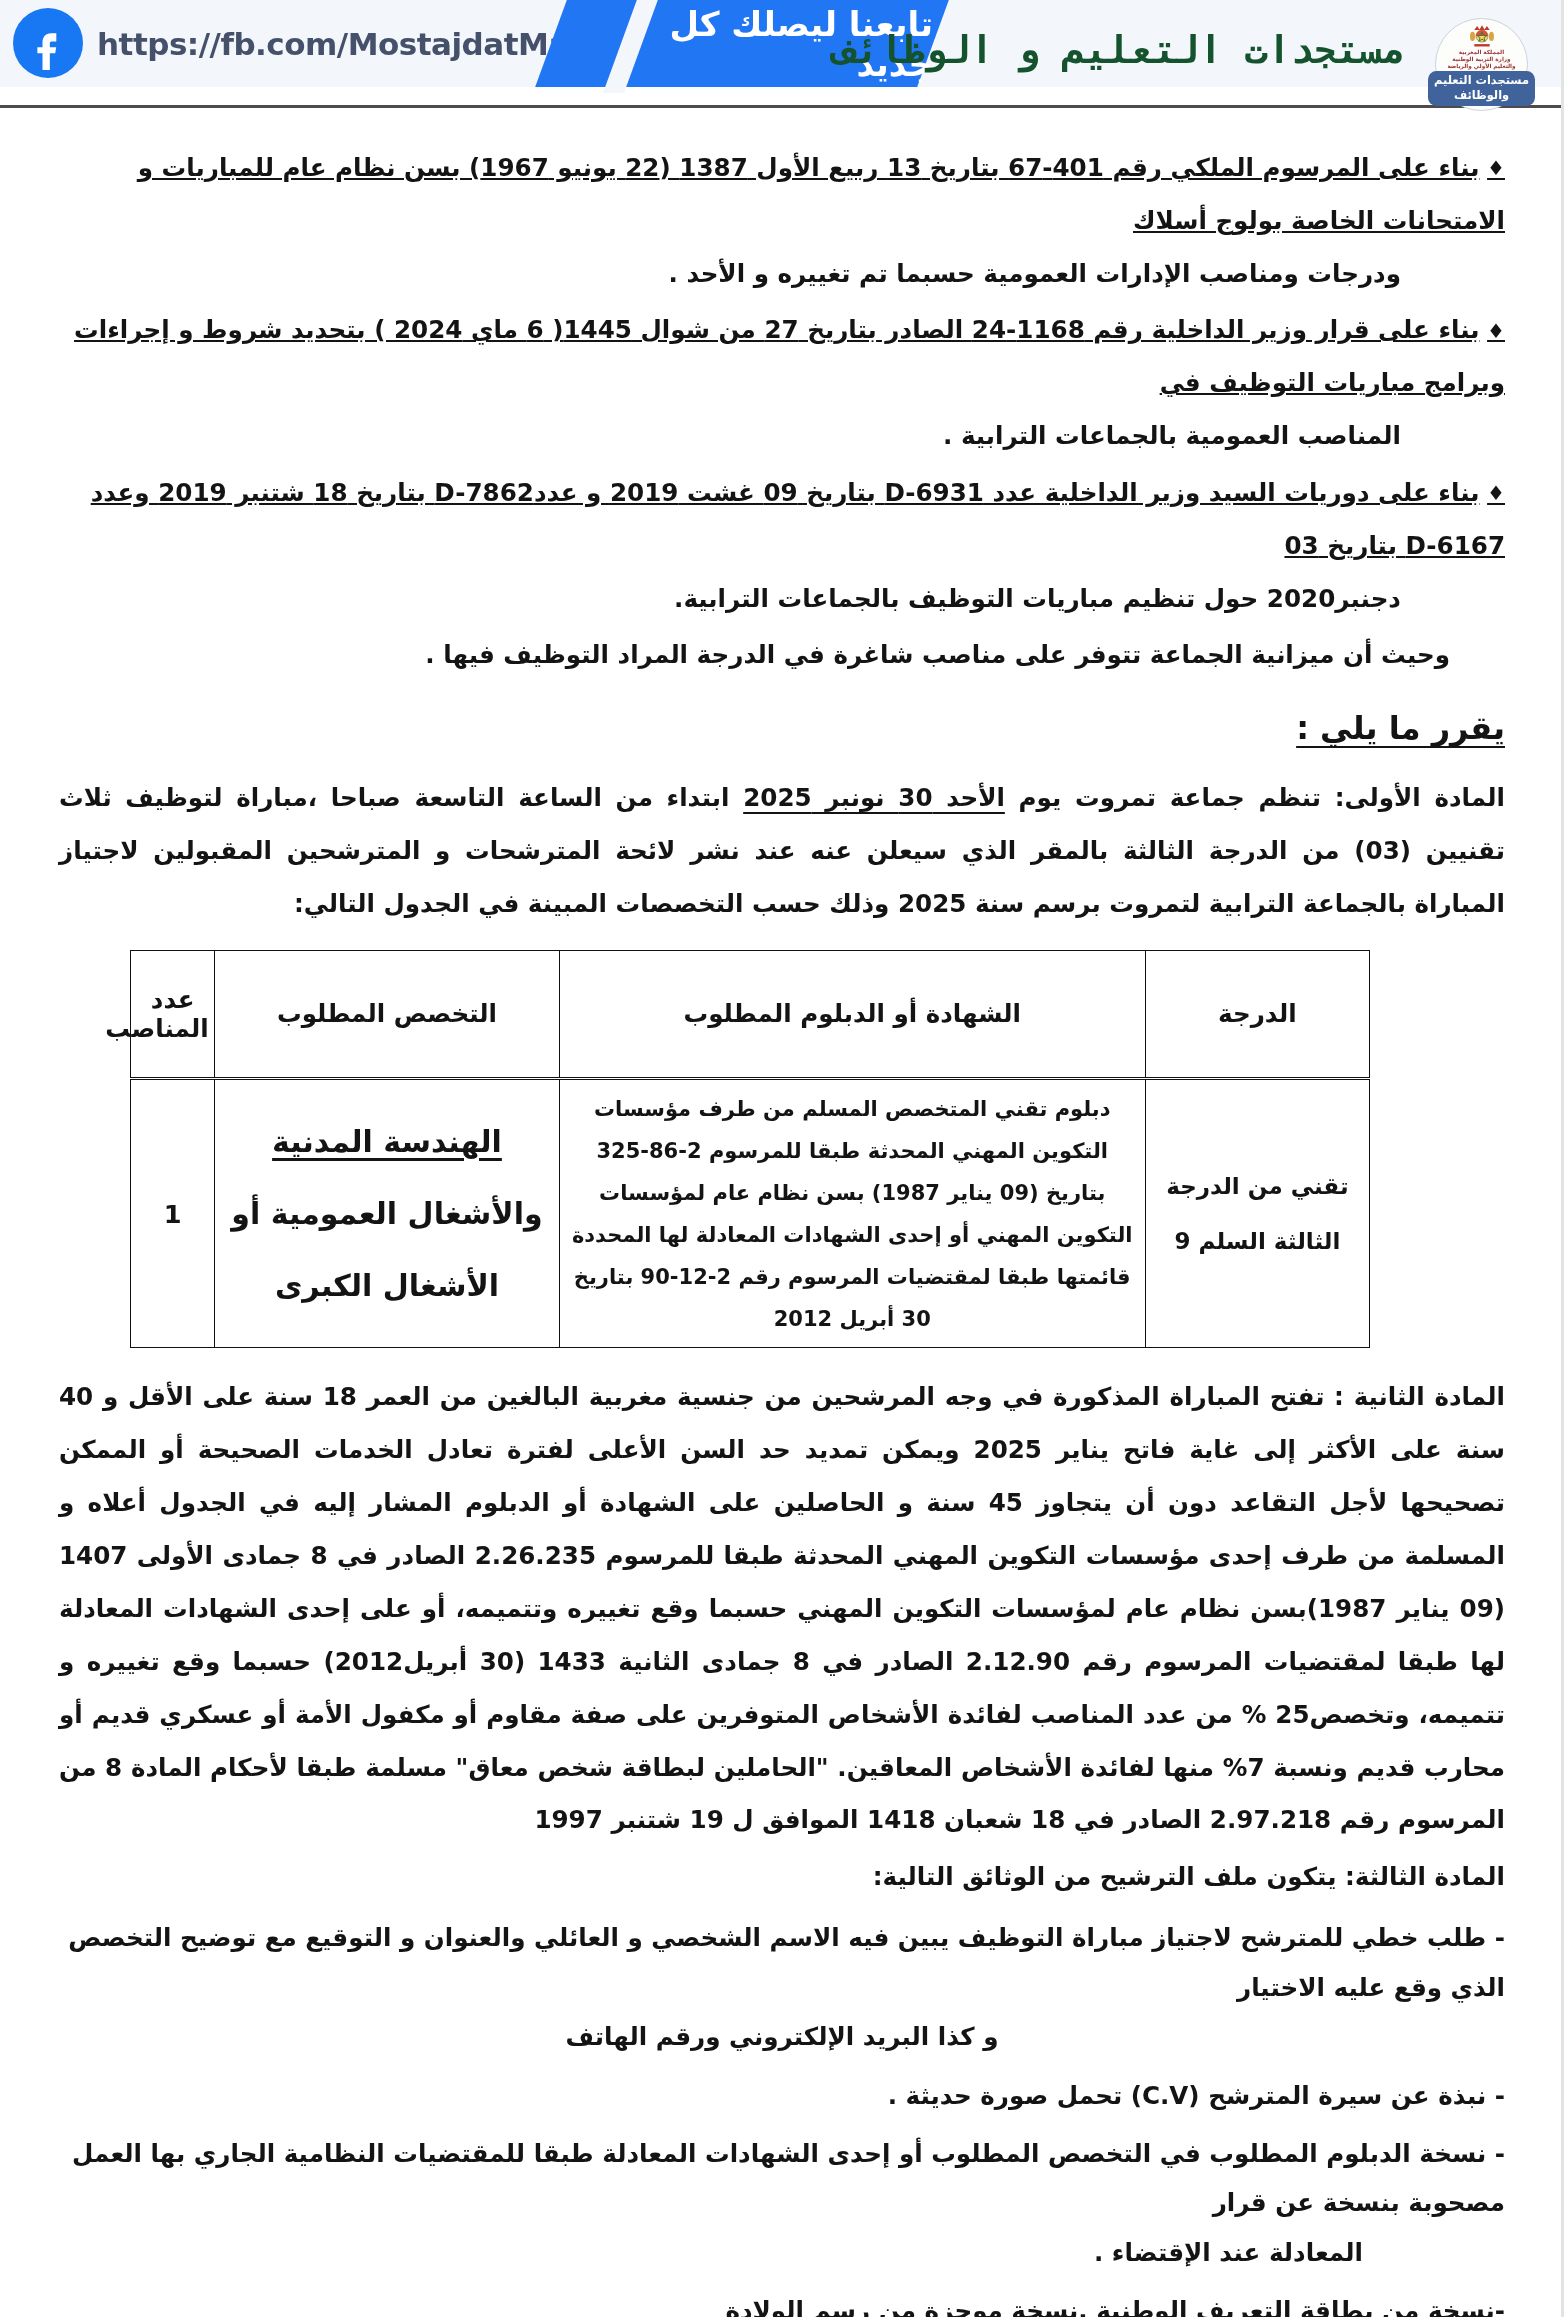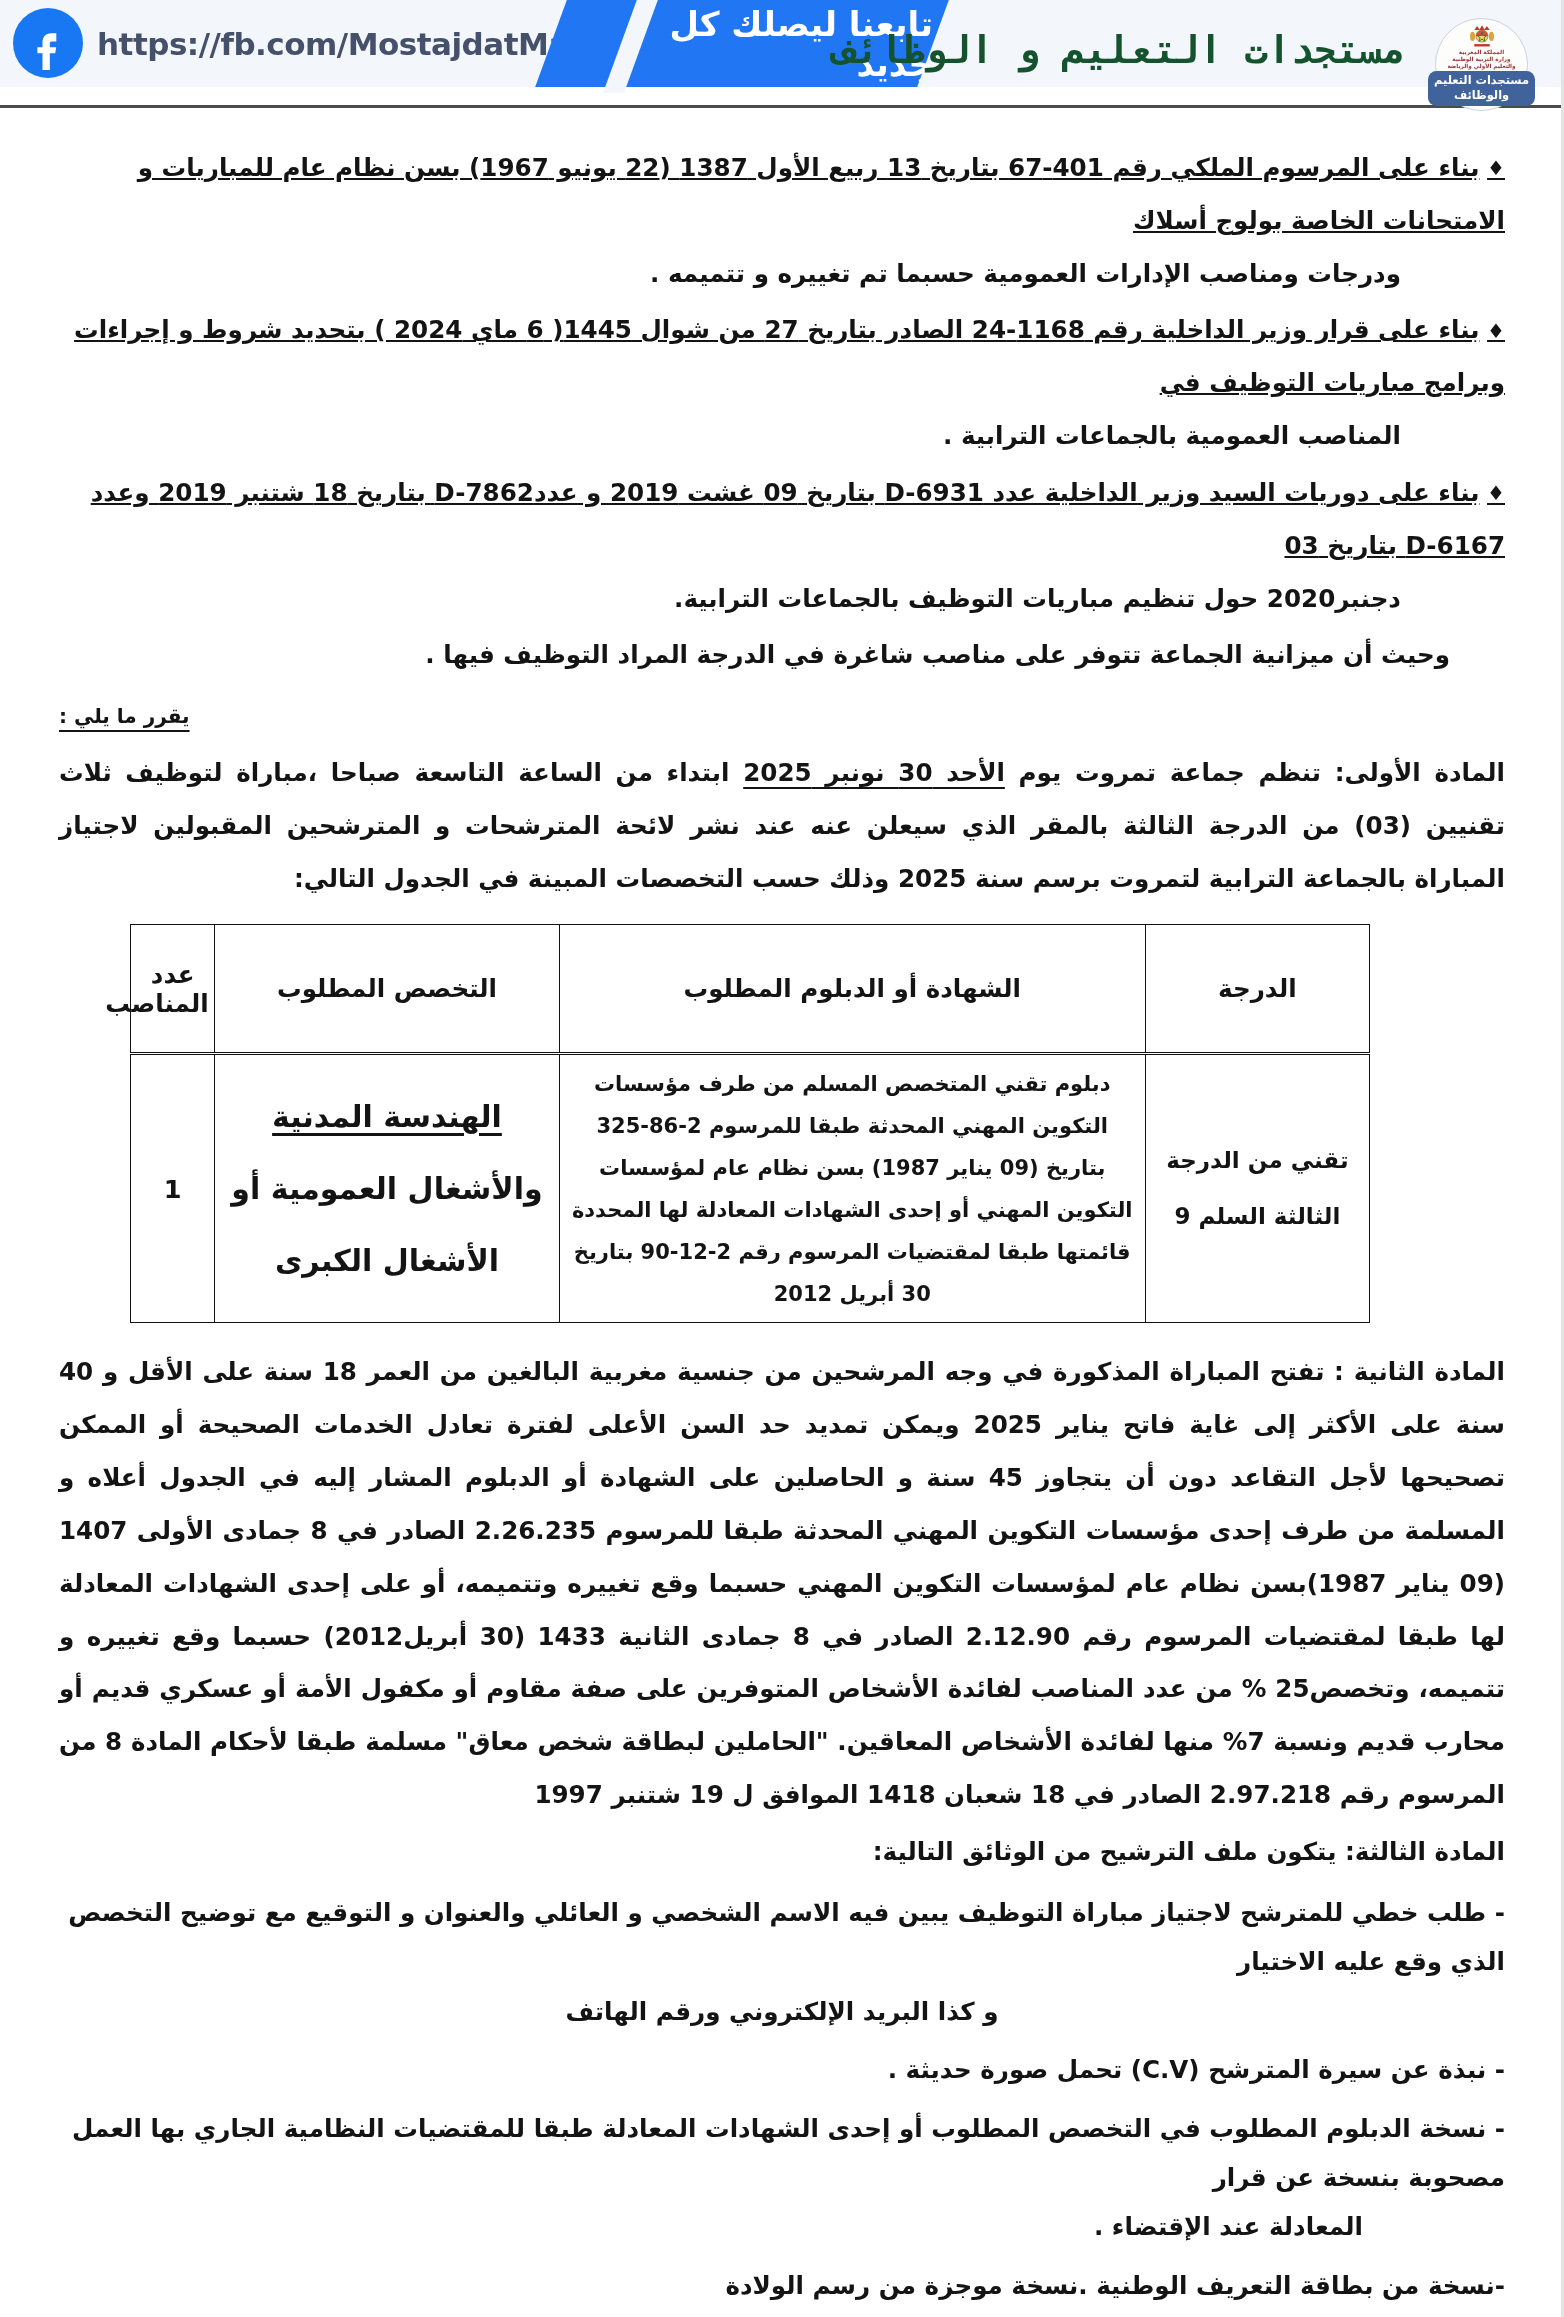--- a/index.html
+++ b/index.html
@@ -28,21 +28,21 @@
               font-size:11.4px;line-height:1.3;font-weight:700;text-align:center;direction:rtl;white-space:nowrap;}
   .scanline{position:absolute;left:0;top:105px;width:100%;height:2.8px;background:#4c4c4c;}
   .edge-right{position:absolute;right:0;top:0;width:2.8px;height:100%;background:#e3e3e3;}
   
   .doc{direction:rtl;padding:55px 59px 0;color:#141414;font-weight:700;font-size:24.6px;flex:0 0 auto;}
   .bullet{margin-bottom:3.8px;}
   .b-line1{text-align:right;line-height:2.15;text-decoration:underline;}
   .diamond{font-size:20px;margin-left:7.6px;vertical-align:0.9px;}
   .b-line2{text-align:right;margin-right:104px;line-height:2.15;}
   .whereas{text-align:right;margin-right:55px;line-height:2.15;}
-  .decision{ text-align:left;margin:13.2px 0 9.5px;line-height:2.1;font-size:20px;}
+  .decision{ text-align:right;margin:13.2px 0 9.5px;line-height:2.1;font-size:32px;}
   .decision span{text-decoration:underline;text-underline-offset:6.6px;text-decoration-thickness:1.9px;}
   .article{text-align:justify;line-height:2.15;margin:3.8px 0 0;}
   .article .label{text-underline-offset:5.7px;text-decoration-thickness:1.9px;}
   .article .udate{text-decoration:underline;text-underline-offset:5.7px;text-decoration-thickness:1.9px;}
   
   table.jobs{border-collapse:collapse;width:1240px;margin:19px 135px 23px auto;table-layout:fixed;}
   table.jobs td,table.jobs th{border:1.9px solid #111;}
   table.jobs thead tr{border-bottom:3.8px double #111;}
   table.jobs th{font-size:24.6px;font-weight:700;text-align:center;vertical-align:middle;height:119px;padding:3.8px 5.7px;}
   table.jobs td{vertical-align:middle;padding:7.6px 7.6px;}
@@ -99,21 +99,21 @@
 
   <div class="scanline"></div>
   <div class="edge-right"></div>
 
   <div class="doc">
 
     <div class="bullets">
 
         <div class="bullet">
           <div class="b-line1"><span class="diamond">♦</span><span>بناء على المرسوم الملكي رقم 401-67 بتاريخ 13 ربيع الأول 1387 (22 يونيو 1967) بسن نظام عام للمباريات و الامتحانات الخاصة بولوج أسلاك</span></div>
-          <div class="b-line2">ودرجات ومناصب  الإدارات  العمومية حسبما تم تغييره و تتميمه .</div>
+          <div class="b-line2">ودرجات ومناصب  الإدارات  العمومية حسبما تم تغييره و الأحد .</div>
         </div>
 
         <div class="bullet">
           <div class="b-line1"><span class="diamond">♦</span><span>بناء على قرار وزير الداخلية رقم 1168-24 الصادر بتاريخ 27 من شوال 1445( 6 ماي 2024 ) بتحديد شروط و إجراءات وبرامج مباريات التوظيف في</span></div>
           <div class="b-line2">المناصب العمومية بالجماعات الترابية .</div>
         </div>
 
         <div class="bullet">
           <div class="b-line1"><span class="diamond">♦</span><span>بناء على دوريات  السيد وزير الداخلية عدد D-6931 بتاريخ 09 غشت  2019 و عددD-7862 بتاريخ 18 شتنبر 2019 وعدد D-6167 بتاريخ 03</span></div>
           <div class="b-line2">دجنبر2020 حول تنظيم مباريات التوظيف بالجماعات الترابية.</div>

